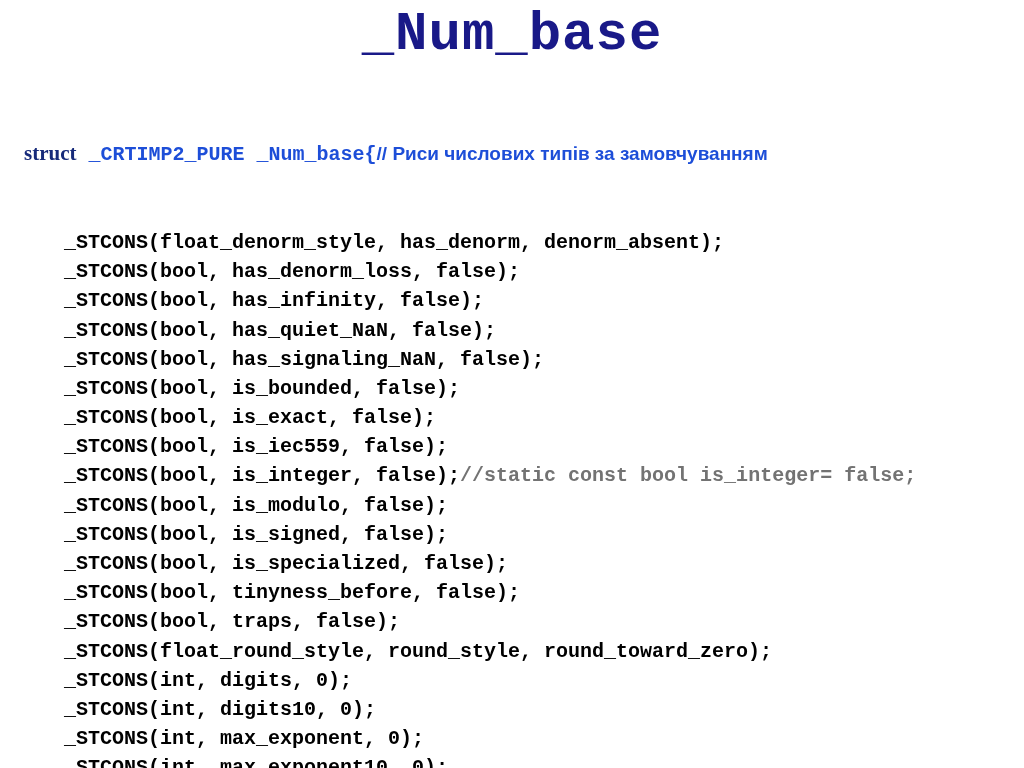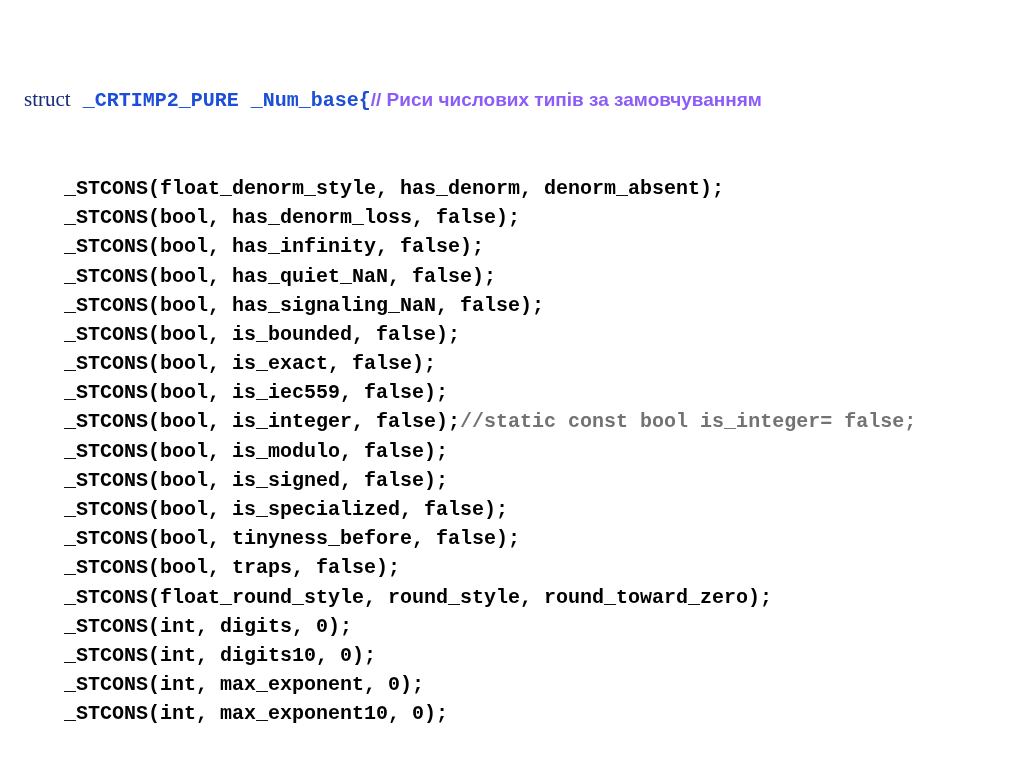--- a/index.html
+++ b/index.html
@@ -35,45 +35,46 @@
     font-weight: bold;
     white-space: pre;
   }
   .struct-line {
     margin: 0;
   }
   .kw-struct {
     color: #162a7a;
     font-family: "Times New Roman", Times, serif;
     font-size: 21px;
-    font-weight: normal;
+    font-weight: bold;
   }
   .struct-name {
     color: #1d4ed8;
   }
   .comment-a {
-    color: #8b5cf6;
+    color: #1d4ed8;
     font-family: Arial, Helvetica, sans-serif;
     font-weight: bold;
     font-size: 19px;
   }
   .comment-b {
     color: #737373;
     font-weight: bold;
   }
   .body-line {
     padding-left: 40px;
     margin: 0;
   }
 </style>
 </head>
 <body>
 
 <div class="slide">
 
+  <h1 class="title">_Num_base</h1>
 
   <div class="code">
     <p class="struct-line"><span class="kw-struct">struct</span> <span class="struct-name">_CRTIMP2_PURE _Num_base{</span><span class="comment-a">// Риси числових типів за замовчуванням</span></p>
     <div id="code-lines"><p class="body-line"><span>_STCONS(float_denorm_style, has_denorm, denorm_absent);</span></p><p class="body-line"><span>_STCONS(bool, has_denorm_loss, false);</span></p><p class="body-line"><span>_STCONS(bool, has_infinity, false);</span></p><p class="body-line"><span>_STCONS(bool, has_quiet_NaN, false);</span></p><p class="body-line"><span>_STCONS(bool, has_signaling_NaN, false);</span></p><p class="body-line"><span>_STCONS(bool, is_bounded, false);</span></p><p class="body-line"><span>_STCONS(bool, is_exact, false);</span></p><p class="body-line"><span>_STCONS(bool, is_iec559, false);</span></p><p class="body-line"><span>_STCONS(bool, is_integer, false);</span><span class="comment-b">//static const bool is_integer= false;</span></p><p class="body-line"><span>_STCONS(bool, is_modulo, false);</span></p><p class="body-line"><span>_STCONS(bool, is_signed, false);</span></p><p class="body-line"><span>_STCONS(bool, is_specialized, false);</span></p><p class="body-line"><span>_STCONS(bool, tinyness_before, false);</span></p><p class="body-line"><span>_STCONS(bool, traps, false);</span></p><p class="body-line"><span>_STCONS(float_round_style, round_style, round_toward_zero);</span></p><p class="body-line"><span>_STCONS(int, digits, 0);</span></p><p class="body-line"><span>_STCONS(int, digits10, 0);</span></p><p class="body-line"><span>_STCONS(int, max_exponent, 0);</span></p><p class="body-line"><span>_STCONS(int, max_exponent10, 0);</span></p></div>
     
   </div>
 
 </div>
 
 </body></html>

